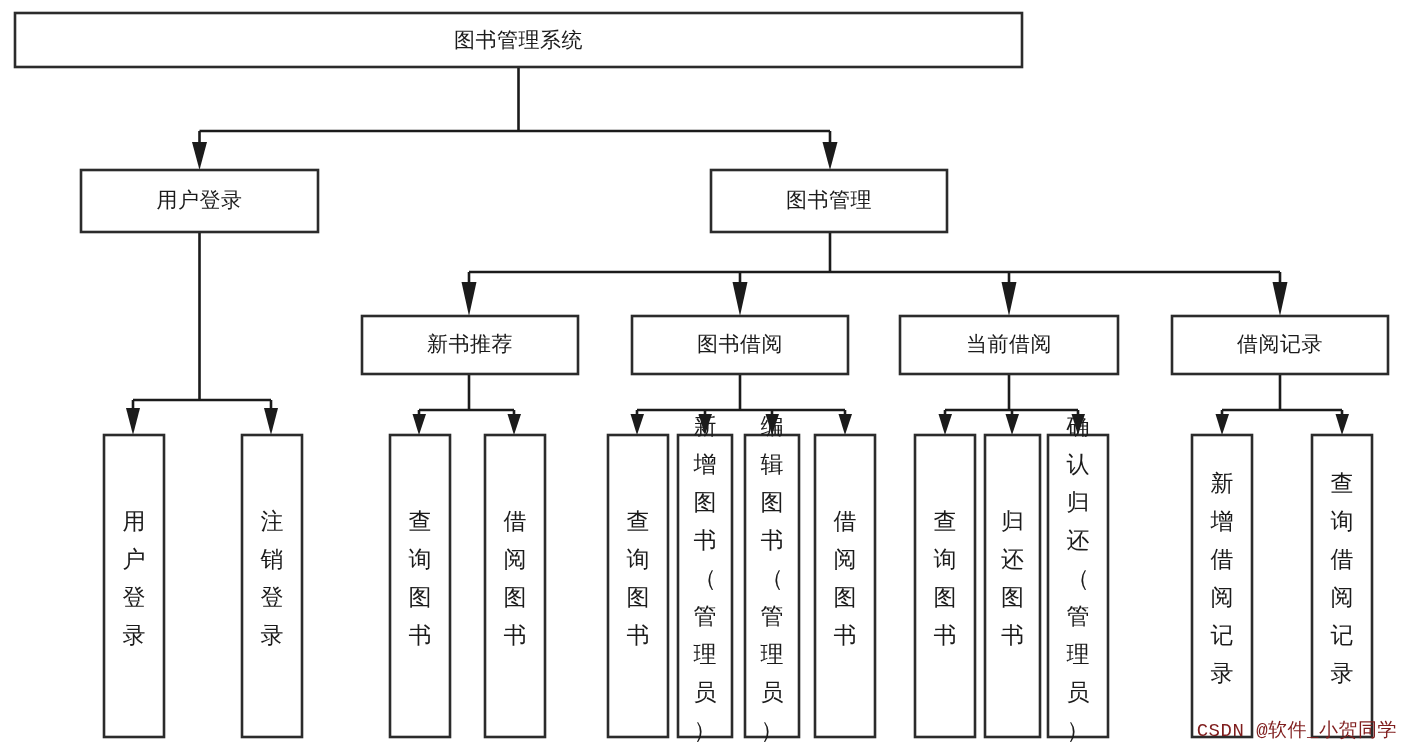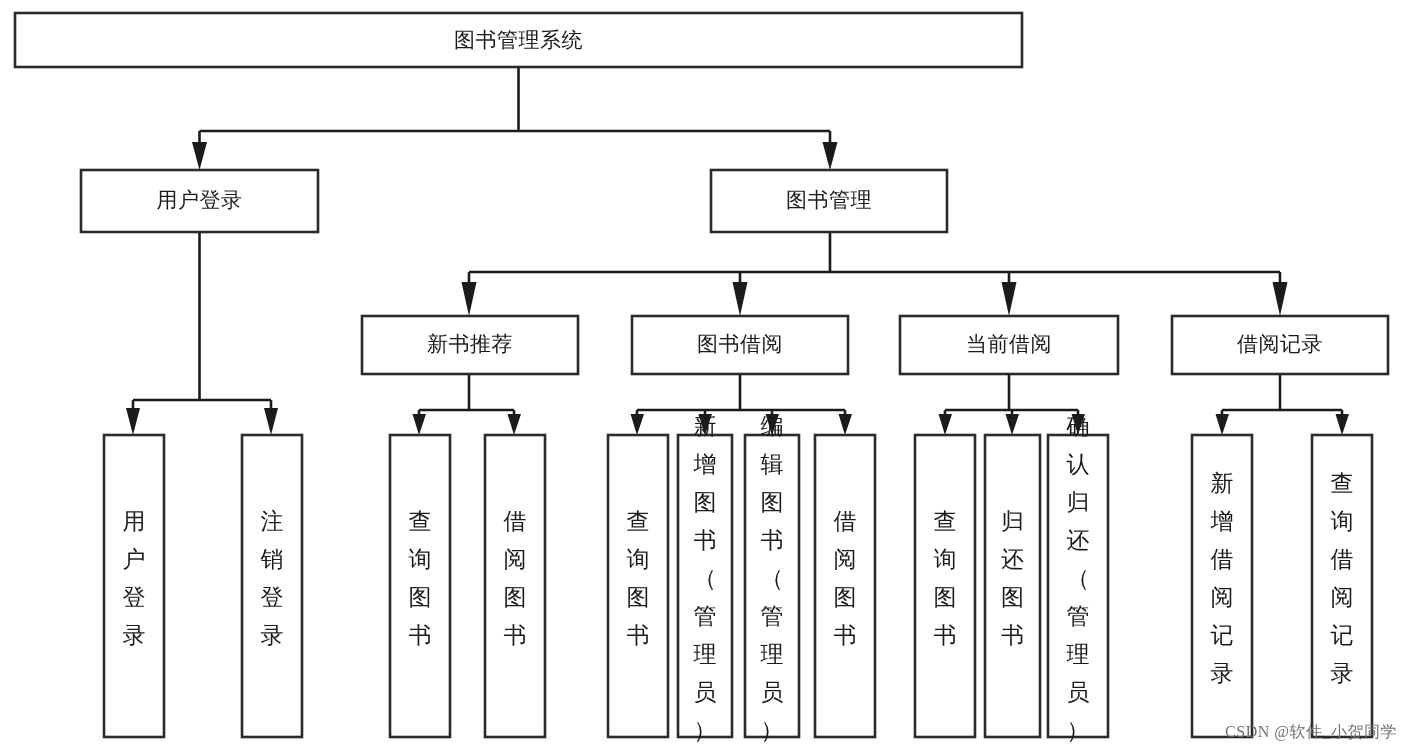--- a/index.html
+++ b/index.html
@@ -55,23 +55,23 @@
     stroke-linecap: butt;
   }
   .arrow-head {
     fill: #1b1b1b;
     stroke: none;
   }
   .watermark {
     position: absolute;
     right: 8px;
     bottom: 4px;
-    font-family: Liberation Serif, serif;
-    font-size: 16px;
-    color: #737373;
+    font-family: Liberation Mono, monospace;
+    font-size: 19px;
+    color: #7f1d1d;
     white-space: nowrap;
     letter-spacing: 0.5px;
     user-select: none;
   }
 </style>
 </head>
 <body>
 
 <div id="diagram-root">
 

